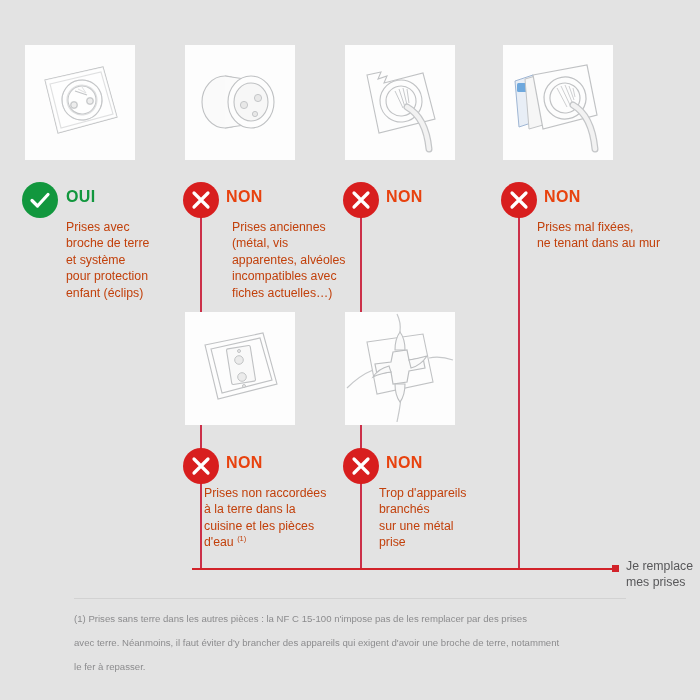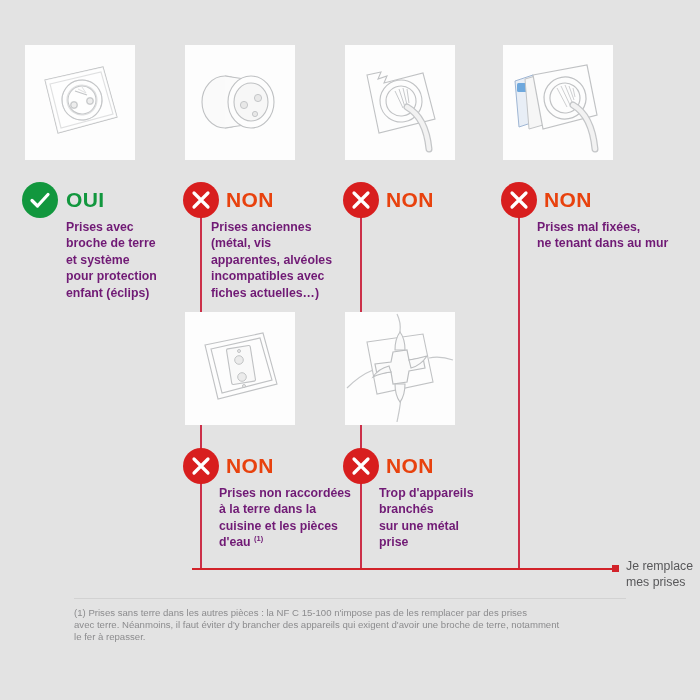--- a/index.html
+++ b/index.html
@@ -62,34 +62,33 @@
     justify-content: center;
   }
   .badge.yes { background: #12973e; }
   .badge.no  { background: #d81e1e; }
   .badge svg { width: 36px; height: 36px; display:block; }
 
   
   .verdict {
     position: absolute;
     font-weight: bold;
-    font-size: 21px;
+    font-size: 16px;
     letter-spacing: .4px;
   }
   .verdict.yes { color: #12973e; }
   .verdict.no  { color: #e8420e; text-align: center; }
 
   
   .copy {
     position: absolute;
     font-size: 12.3px;
     line-height: 16.4px;
-    color: #701a75;
+    color: #c2410c;
     white-space: pre-line;
-    font-weight: bold;
   }
   .copy sup {
     font-size: 7.5px;
     vertical-align: super;
     line-height: 0;
   }
 
   
   .endlabel {
     position: absolute;
@@ -107,21 +106,21 @@
     width: 552px;
     height: 1px;
     background: #d2d2d2;
   }
   .footnote {
     position: absolute;
     left: 74px;
     top: 607px;
     width: 560px;
     font-size: 9.6px;
-    line-height: 12px;
+    line-height: 24px;
     color: #8c8c8e;
     white-space: pre-line;
   }
 </style>
 </head>
 <body>
 
 <div id="canvas">
 
   <div class="conn-layer">
@@ -223,21 +222,21 @@
 et système
 pour protection
 enfant (éclips)</div>
 
   <div class="badge no" style="left:183px; top:182px;">
     <svg viewBox="0 0 36 36" xmlns="http://www.w3.org/2000/svg">
       <path d="M11 11 L25 25 M25 11 L11 25" fill="none" stroke="#ffffff" stroke-width="3.2" stroke-linecap="round"></path>
     </svg>
   </div>
   <div class="verdict no" style="left:226px; top:188px;">NON</div>
-  <div class="copy" style="left:211px; top:219px; width:128px;">Prises anciennes
+  <div class="copy" style="left:232px; top:219px; width:128px;">Prises anciennes
 (métal, vis
 apparentes, alvéoles
 incompatibles avec
 fiches actuelles…)</div>
 
   <div class="badge no" style="left:343px; top:182px;">
     <svg viewBox="0 0 36 36" xmlns="http://www.w3.org/2000/svg">
       <path d="M11 11 L25 25 M25 11 L11 25" fill="none" stroke="#ffffff" stroke-width="3.2" stroke-linecap="round"></path>
     </svg>
   </div>
@@ -293,21 +292,21 @@
       </g>
     </svg>
   </div>
 
   <div class="badge no" style="left:183px; top:448px;">
     <svg viewBox="0 0 36 36" xmlns="http://www.w3.org/2000/svg">
       <path d="M11 11 L25 25 M25 11 L11 25" fill="none" stroke="#ffffff" stroke-width="3.2" stroke-linecap="round"></path>
     </svg>
   </div>
   <div class="verdict no" style="left:226px; top:454px;">NON</div>
-  <div class="copy" style="left:219px; top:485px; width:140px;"><span>Prises non raccordées
+  <div class="copy" style="left:204px; top:485px; width:140px;"><span>Prises non raccordées
 à la terre dans la
 cuisine et les pièces
 d'eau </span><sup>(1)</sup></div>
 
   <div class="badge no" style="left:343px; top:448px;">
     <svg viewBox="0 0 36 36" xmlns="http://www.w3.org/2000/svg">
       <path d="M11 11 L25 25 M25 11 L11 25" fill="none" stroke="#ffffff" stroke-width="3.2" stroke-linecap="round"></path>
     </svg>
   </div>
   <div class="verdict no" style="left:386px; top:454px;">NON</div>

